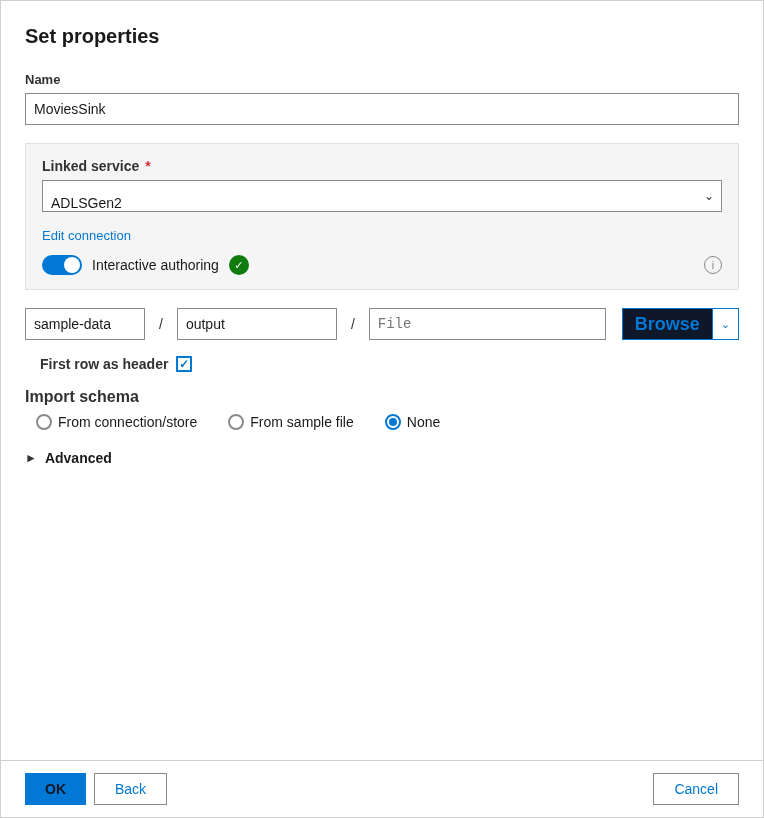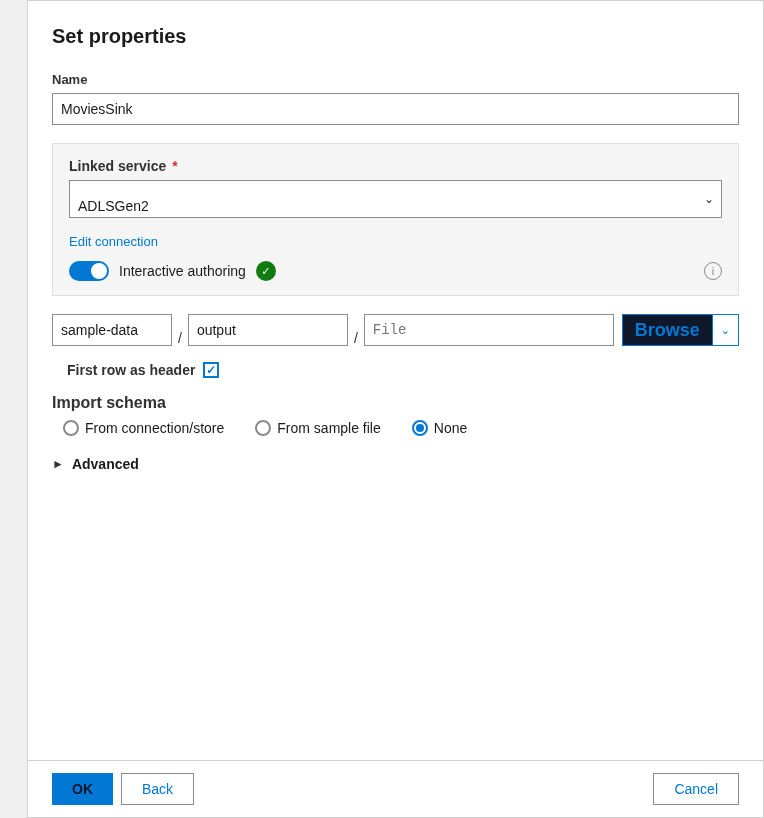--- a/index.html
+++ b/index.html
@@ -18,21 +18,20 @@
       min-height: 100vh;
     }
 
     .window {
       width: 764px;
       min-height: 818px;
       background: #ffffff;
       border: 1px solid #d0d0d0;
       display: flex;
       flex-direction: column;
-      margin-left: 27px;
     }
 
     .content {
       flex: 1;
       padding: 24px 24px 16px 24px;
     }
 
     .page-title {
       font-size: 20px;
       font-weight: 600;
@@ -74,21 +73,21 @@
       margin-bottom: 18px;
     }
 
     .select-wrapper {
       position: relative;
       width: 100%;
     }
 
     .select-input {
       width: 100%;
-      height: 38px;
+      height: 32px;
       border: 1px solid #8a8a8a;
       padding: 14px 32px 0 8px;
       font-size: 14px;
       color: #1a1a1a;
       background: #fff;
       appearance: none;
       outline: none;
       cursor: pointer;
     }
 
@@ -174,22 +173,22 @@
       cursor: pointer;
     }
 
     
     .file-path-section {
       margin-bottom: 16px;
     }
 
     .file-path-inputs {
       display: flex;
-      align-items: flex-end;
-      gap: 0;
+      align-items: center;
+      gap: 8px;
     }
 
     .file-path-input {
       height: 32px;
       border: 1px solid #8a8a8a;
       padding: 0 8px;
       font-size: 14px;
       color: #1a1a1a;
       outline: none;
     }

